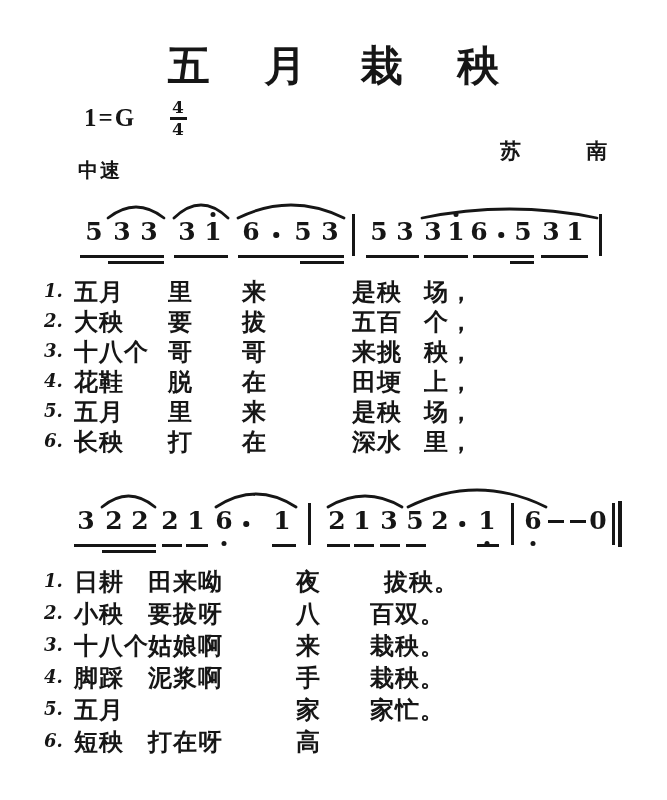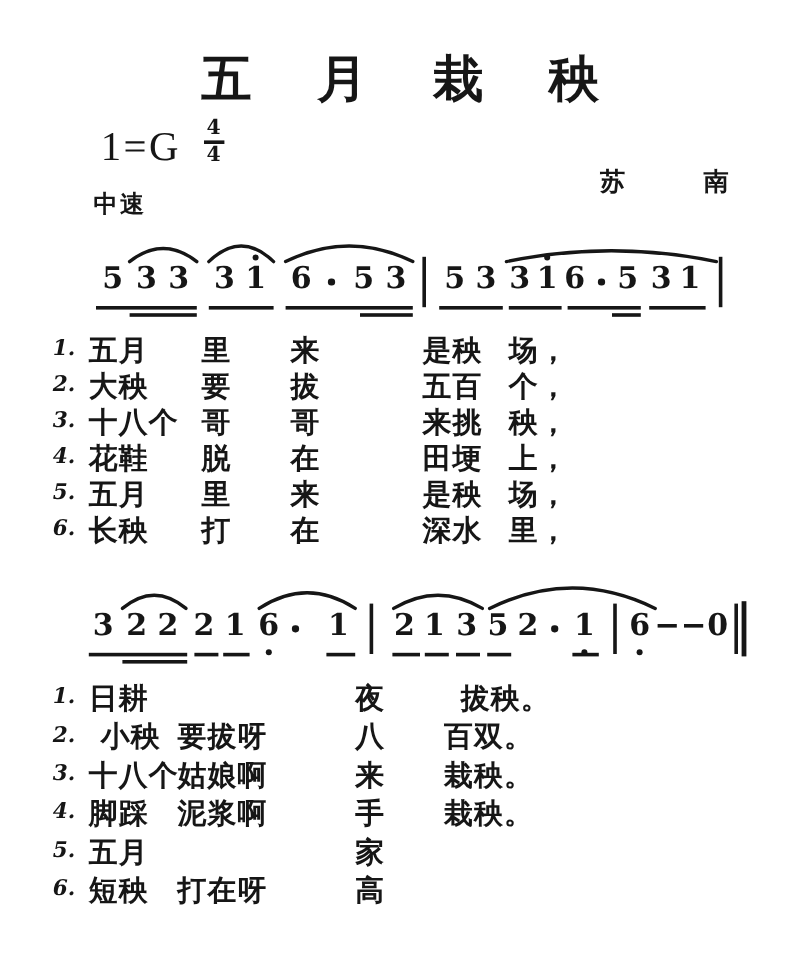--- a/index.html
+++ b/index.html
@@ -1,20 +1,20 @@
 <!DOCTYPE html>
 <html><head>
 <meta charset="utf-8">
 <style>
   html,body{margin:0;padding:0;background:#e8e8e8}
   .page{position:relative;width:667px;height:800px;background:#ffffff;overflow:hidden;
         font-family:"Liberation Serif","DejaVu Serif",serif;color:#161616;margin:0 auto}
   .title{position:absolute;top:38px;left:0;width:100%;text-align:center;
          font-size:42px;font-weight:bold;letter-spacing:22px;text-indent:22px;white-space:nowrap}
-  .keysig{position:absolute;top:104px;left:84px;font-size:34px;font-weight:normal;letter-spacing:2px}
+  .keysig{position:absolute;top:104px;left:84px;font-size:25px;font-weight:bold;letter-spacing:2px}
   .frac{position:absolute;top:99px;left:167px;width:22px;text-align:center}
   .frac b{display:block;font-size:17px;line-height:17px;font-weight:bold;font-family:"DejaVu Serif",serif}
   .frac i{display:block;width:17px;height:2.6px;background:#161616;margin:1px auto;font-style:normal}
   .tempo{position:absolute;top:157px;left:78px;font-size:20px;font-weight:bold;letter-spacing:2px}
   .region{position:absolute;top:137px;left:500px;font-size:21px;font-weight:bold;letter-spacing:30px;white-space:nowrap}
   .music-line{position:absolute;left:0;width:667px;height:82px}
   .music-line svg{position:absolute;top:0;left:0;pointer-events:none}
   .note{position:absolute;transform:translateX(-50%);top:26px;font-size:25px;line-height:26px;
         font-weight:bold;font-family:"DejaVu Serif",serif}
   .dur-dot{position:absolute;transform:translateX(-50%);top:39px;width:5.5px;height:5.5px;border-radius:50%;background:#161616}
@@ -181,26 +181,27 @@
       <div class="under" style="left: 354px; width: 20px; top: 62px;"></div>
       <div class="under" style="left: 380px; width: 20px; top: 62px;"></div>
       <div class="under" style="left: 406px; width: 20px; top: 62px;"></div>
       <div class="under" style="left: 477px; width: 22px; top: 62px;"></div>
     </div>
 
   <div id="lyrics-block-2">
       <div class="lyr-row" style="top: 566px;">
         <span class="lyr-num" style="left: 44px;">1.</span>
         <span class="lyr-w" style="left: 74px;">日耕</span>
+        <span class="lyr-w" style="left: 148px;">田来呦</span>
         <span class="lyr-w" style="left: 296px;">夜</span>
         <span class="lyr-w" style="left: 384px; text-align: right;">拔秧。</span>
       </div>
       <div class="lyr-row" style="top: 598px;">
         <span class="lyr-num" style="left: 44px;">2.</span>
-        <span class="lyr-w" style="left: 84px;">小秧</span>
+        <span class="lyr-w" style="left: 74px;">小秧</span>
         <span class="lyr-w" style="left: 148px;">要拔呀</span>
         <span class="lyr-w" style="left: 296px;">八</span>
         <span class="lyr-w" style="left: 370px;">百双。</span>
       </div>
       <div class="lyr-row" style="top: 630px;">
         <span class="lyr-num" style="left: 44px;">3.</span>
         <span class="lyr-w" style="left: 74px;">十八个</span>
         <span class="lyr-w" style="left: 148px;">姑娘啊</span>
         <span class="lyr-w" style="left: 296px;">来</span>
         <span class="lyr-w" style="left: 370px;">栽秧。</span>
@@ -209,20 +210,21 @@
         <span class="lyr-num" style="left: 44px;">4.</span>
         <span class="lyr-w" style="left: 74px;">脚踩</span>
         <span class="lyr-w" style="left: 148px;">泥浆啊</span>
         <span class="lyr-w" style="left: 296px;">手</span>
         <span class="lyr-w" style="left: 370px;">栽秧。</span>
       </div>
       <div class="lyr-row" style="top: 694px;">
         <span class="lyr-num" style="left: 44px;">5.</span>
         <span class="lyr-w" style="left: 74px;">五月</span>
         <span class="lyr-w" style="left: 296px;">家</span>
+        <span class="lyr-w" style="left: 370px;">家忙。</span>
       </div>
       <div class="lyr-row" style="top: 726px;">
         <span class="lyr-num" style="left: 44px;">6.</span>
         <span class="lyr-w" style="left: 74px;">短秧</span>
         <span class="lyr-w" style="left: 148px;">打在呀</span>
         <span class="lyr-w" style="left: 296px;">高</span>
       </div>
     </div>
 
 </div>

